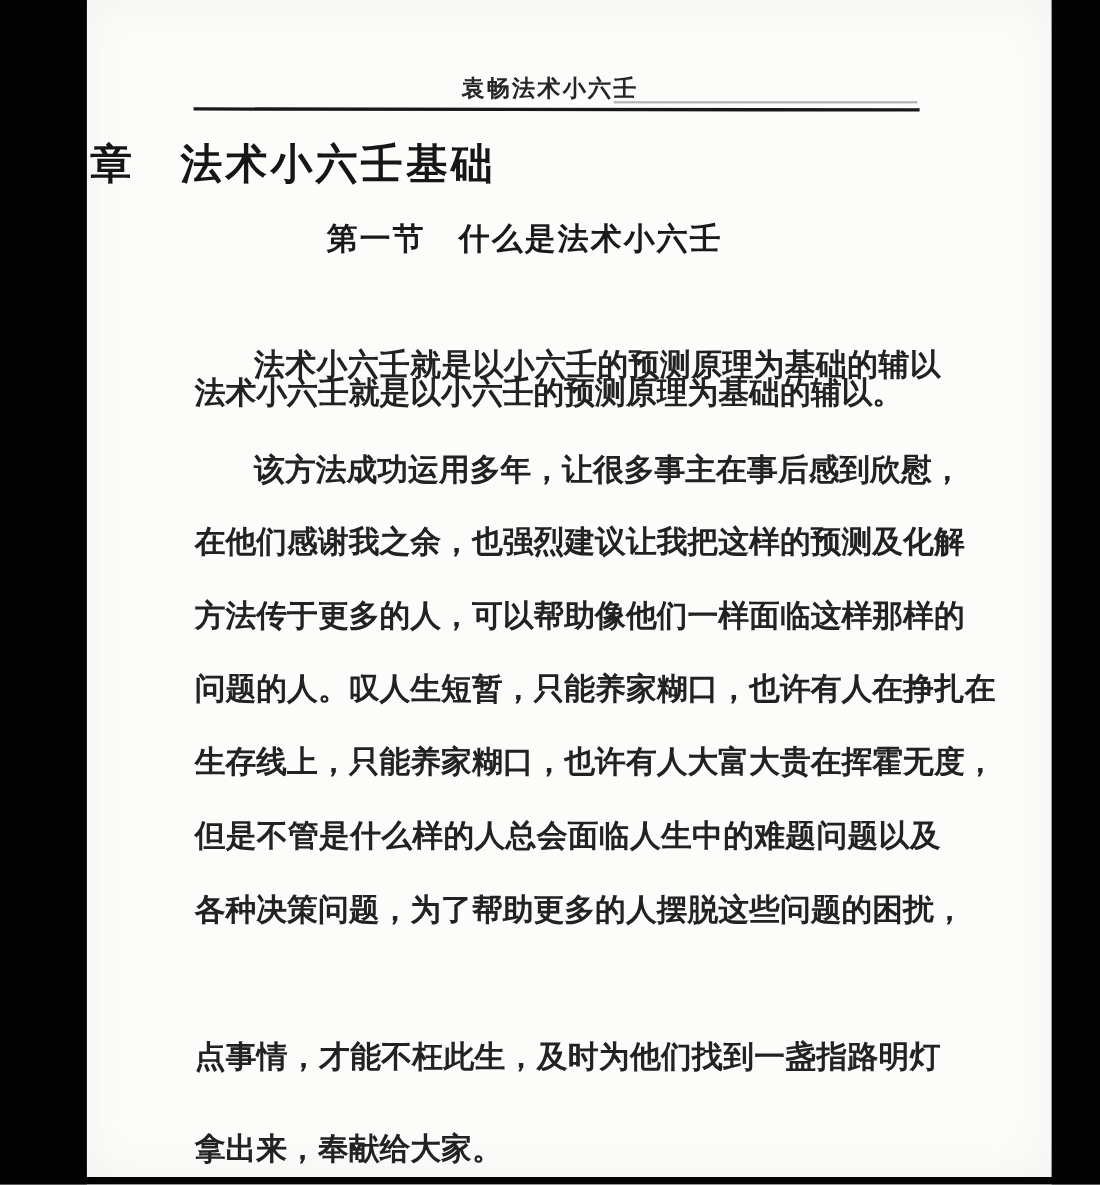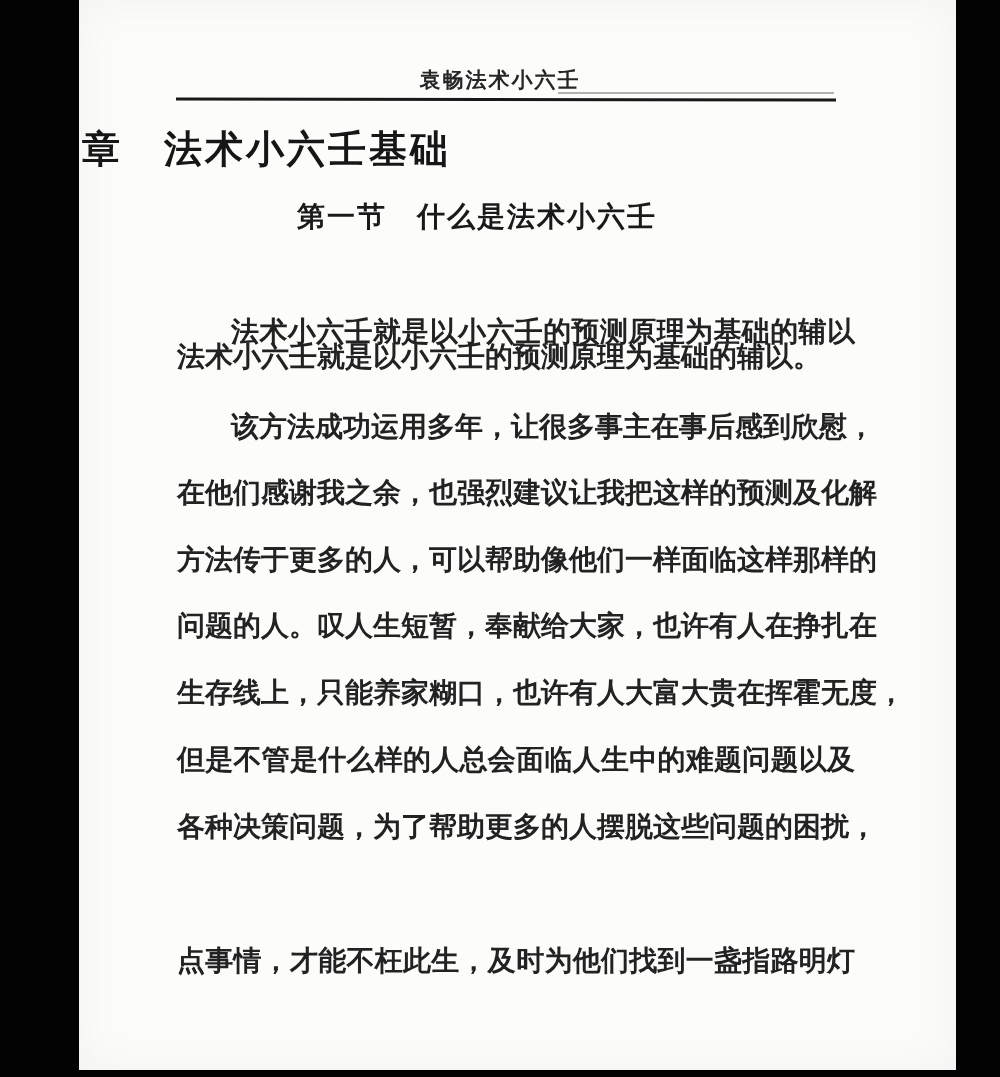--- a/index.html
+++ b/index.html
@@ -139,20 +139,21 @@
     <h1 class="chapter-title" style="margin:0;">第一章　法术小六壬基础</h1>
 
     <h2 class="section-title" style="margin:0;">第一节　什么是法术小六壬</h2>
 
     <div class="body-line indent" style="top:274px;margin-top:41px;">法术小六壬就是以小六壬的预测原理为基础的辅以</div>
     <div class="body-line para-end" style="top:340px;">法术小六壬就是以小六壬的预测原理为基础的辅以。</div>
 
     <div class="body-line indent" style="top:410px;">该方法成功运用多年，让很多事主在事后感到欣慰，</div>
     <div class="body-line" style="top:476px;">在他们感谢我之余，也强烈建议让我把这样的预测及化解</div>
     <div class="body-line" style="top:543px;">方法传于更多的人，可以帮助像他们一样面临这样那样的</div>
-    <div class="body-line" style="top:609px;">问题的人。叹人生短暂，奉献给大家，也许有人在挣扎在</div>
+    <div class="body-line" style="top:609px;">问题的人。叹人生短暂，只能养家糊口，也许有人在挣扎在</div>
     <div class="body-line" style="top:676px;">生存线上，只能养家糊口，也许有人大富大贵在挥霍无度，</div>
     <div class="body-line" style="top:743px;">但是不管是什么样的人总会面临人生中的难题问题以及</div>
     <div class="body-line" style="top:810px;">各种决策问题，为了帮助更多的人摆脱这些问题的困扰，</div>
     <div class="body-line" style="top:944px;">点事情，才能不枉此生，及时为他们找到一盏指路明灯</div>
+    <div class="body-line para-end" style="top:1028px;">拿出来，奉献给大家。</div>
 
   </div>
 </div>
 
 </body></html>

